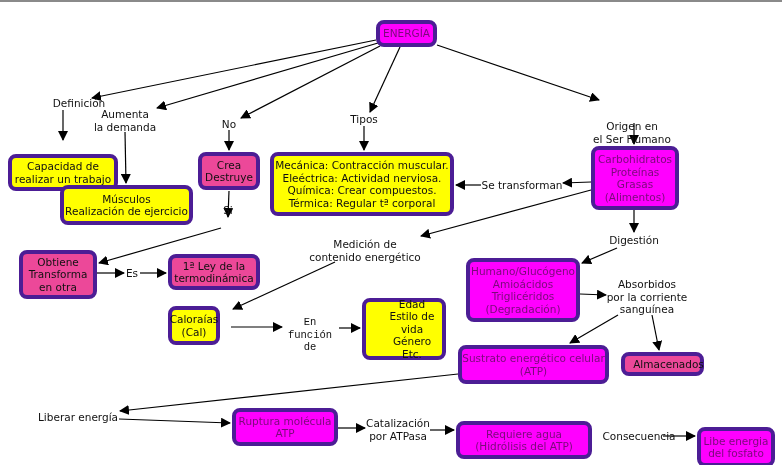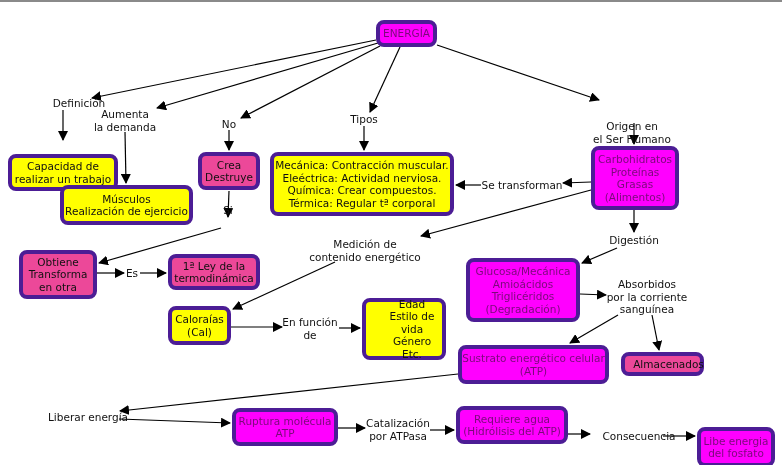--- a/index.html
+++ b/index.html
@@ -124,42 +124,42 @@
 Grasas
 (Alimentos)</div>
 
 <div class="node orange" style="left:19px; top:250px; width:78px; height:49px;">Obtiene
 Transforma
 en otra</div>
 
 <div class="node orange" style="left:168px; top:254px; width:92px; height:36px;">1ª Ley de la
 termodinámica</div>
 
-<div class="node magenta" style="left:466px; top:258px; width:114px; height:64px;">Glucosa/Mecánica
+<div class="node magenta" style="left:466px; top:258px; width:114px; height:64px;">Humano/Glucógeno
 Amioácidos
 Triglicéridos
 (Degradación)</div>
 
-<div class="node yellow" style="left:168px; top:306px; width:63px; height:39px;">Caloraías
+<div class="node yellow" style="left:168px; top:306px; width:52px; height:39px;">Caloraías
 (Cal)</div>
 
 <div class="node yellow" style="left:362px; top:298px; width:84px; height:62px;padding-left:16px;">Edad
 Estilo de vida
 Género
 Etc.</div>
 
 <div class="node magenta" style="left:458px; top:345px; width:151px; height:39px;">Sustrato energético celular
 (ATP)</div>
 
 <div class="node orange" style="left:621px; top:352px; width:83px; height:24px;padding-left:12px;">Almacenados</div>
 
 <div class="node magenta" style="left:232px; top:408px; width:106px; height:38px;">Ruptura molécula
 ATP</div>
 
-<div class="node magenta" style="left:456px; top:406px; width:112px; height:38px;">Requiere agua
+<div class="node magenta" style="left:456px; top:421px; width:136px; height:38px;">Requiere agua
 (Hidrólisis del ATP)</div>
 
 <div class="node magenta" style="left:697px; top:427px; width:78px; height:40px;">Libe energia
 del fosfato</div>
 
 <div class="lbl" style="left:49px; top:97px; width:60px;">Definición</div>
 <div class="lbl" style="left:92px; top:108px; width:66px;">Aumenta
 la demanda</div>
 <div class="lbl" style="left:218px; top:118px; width:22px;">No</div>
 <div class="lbl" style="left:219px; top:204px; width:18px;">Si</div>
@@ -167,18 +167,18 @@
 <div class="lbl" style="left:590px; top:100px; width:84px;margin-top:20px;">Origen en
 el Ser Humano</div>
 <div class="lbl" style="left:481px; top:179px; width:82px;">Se transforman</div>
 <div class="lbl" style="left:606px; top:234px; width:56px;">Digestión</div>
 <div class="lbl" style="left:308px; top:238px; width:114px;">Medición de
 contenido energético</div>
 <div class="lbl" style="left:123px; top:267px; width:18px;">Es</div>
 <div class="lbl" style="left:604px; top:278px; width:86px;">Absorbidos
 por la corriente
 sanguínea</div>
-<div class="lbl" style="left:280px; top:316px; width:60px;">En función
+<div class="lbl" style="left:280px; top:316px; width:60px;font-family:Liberation Mono, monospace;">En función
 de</div>
-<div class="lbl" style="left:36px; top:411px; width:84px;margin-left:10px;">Liberar energía</div>
+<div class="lbl" style="left:36px; top:411px; width:84px;">Liberar energía</div>
 <div class="lbl" style="left:364px; top:417px; width:68px;">Catalización
 por ATPasa</div>
 <div class="lbl" style="left:590px; top:430px; width:74px;margin-left:12px;">Consecuencia</div>
 
 </body></html>

